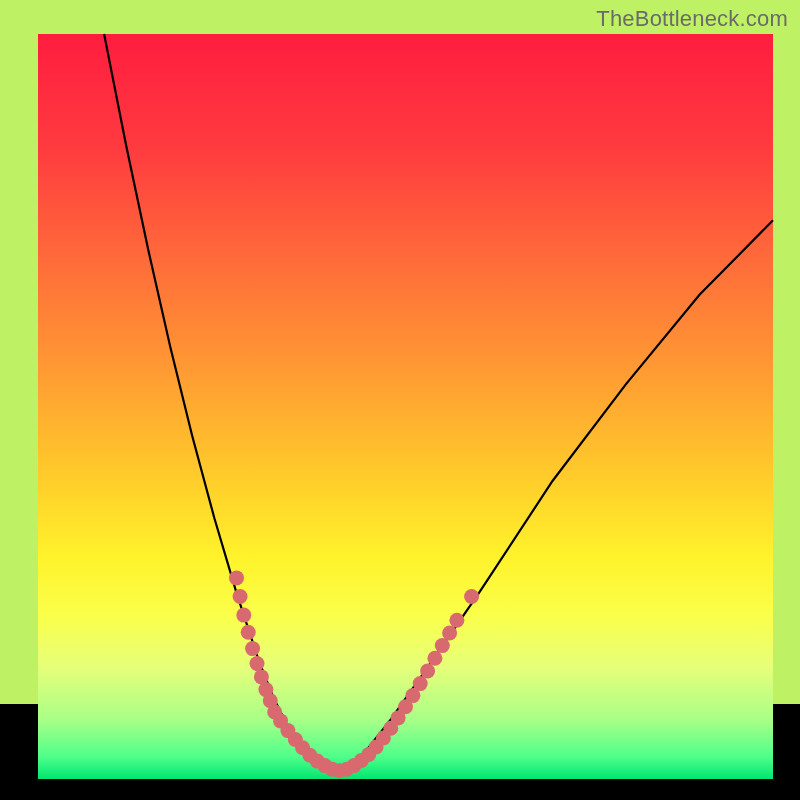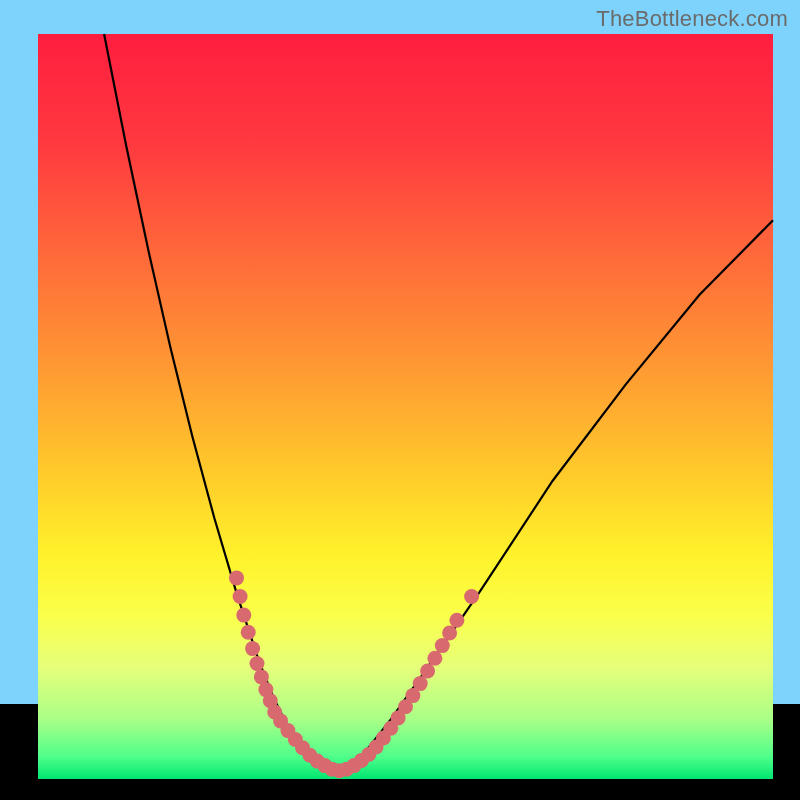--- a/index.html
+++ b/index.html
@@ -8,21 +8,21 @@
     width: 800px;
     height: 800px;
     background: #000;
     overflow: hidden;
     font-family: Arial, Helvetica, sans-serif;
   }
   .stage {
     position: relative;
     width: 800px;
     height: 704px;
-    background: #7dd3fc;
+    background: #bef264;
   }
   .watermark {
     position: absolute;
     top: 6px;
     right: 12px;
     color: #6b6b6b;
     font-size: 22px;
     font-weight: 500;
     letter-spacing: 0.2px;
     z-index: 5;

